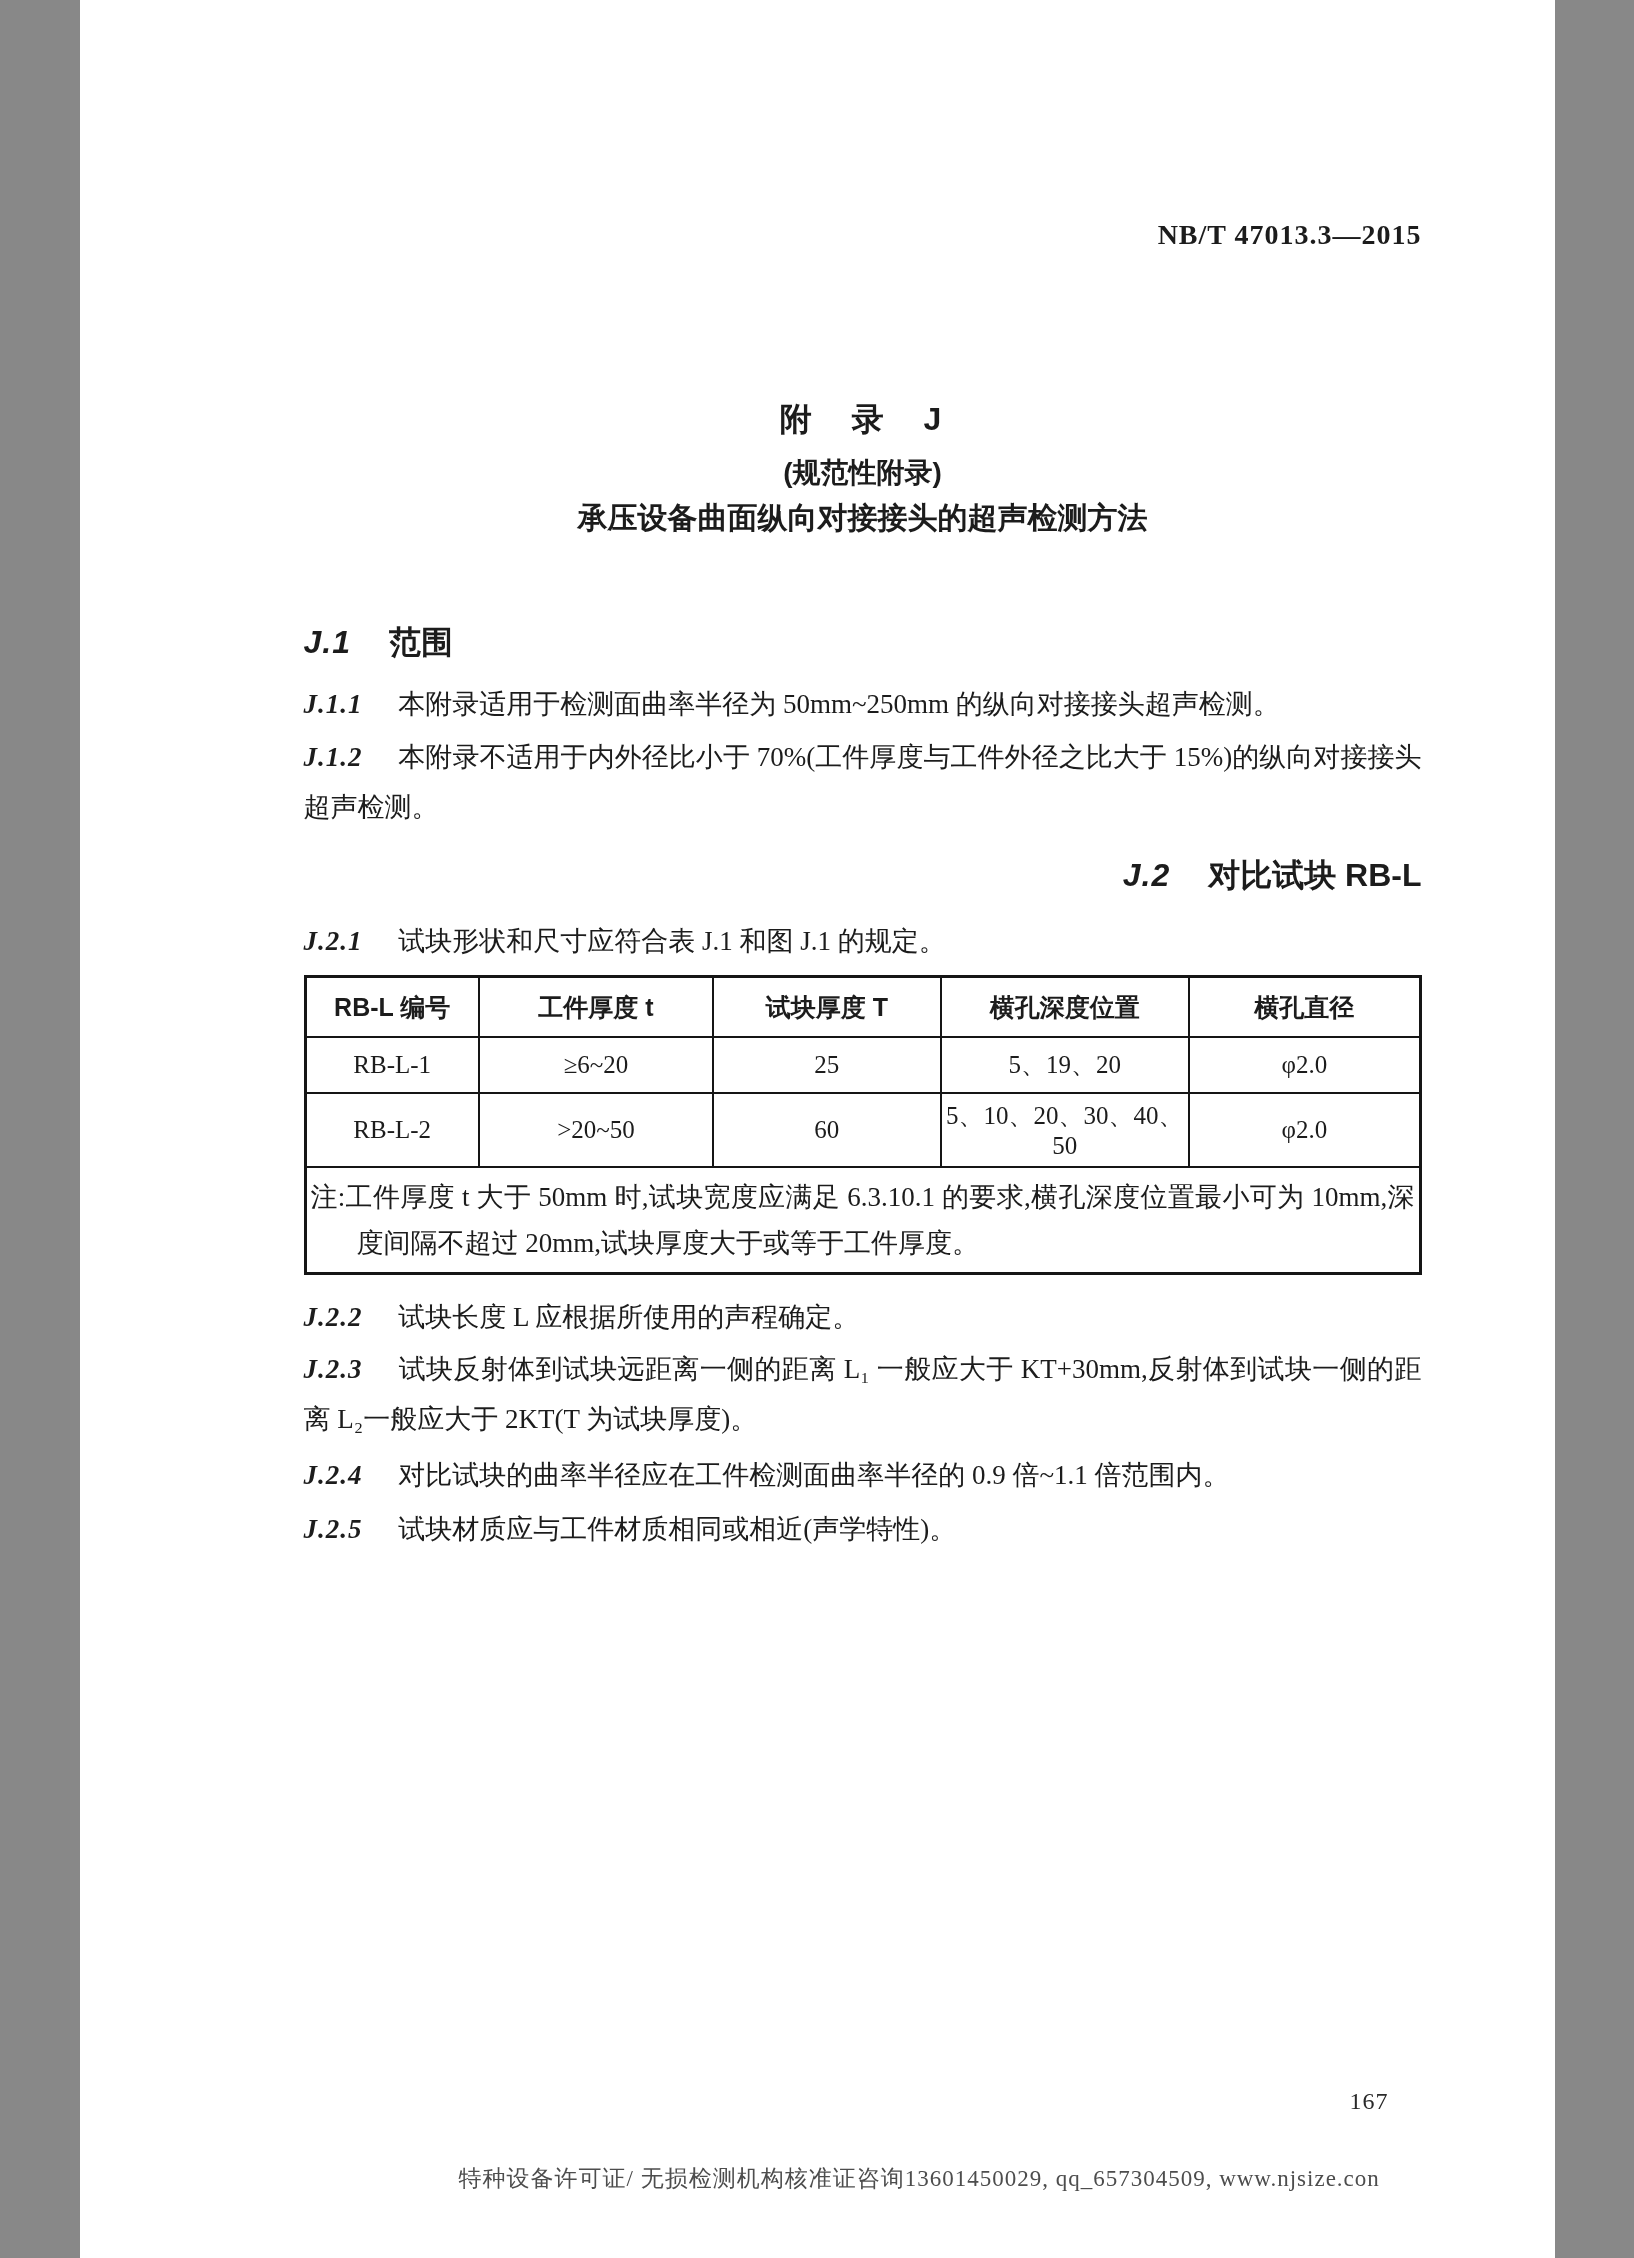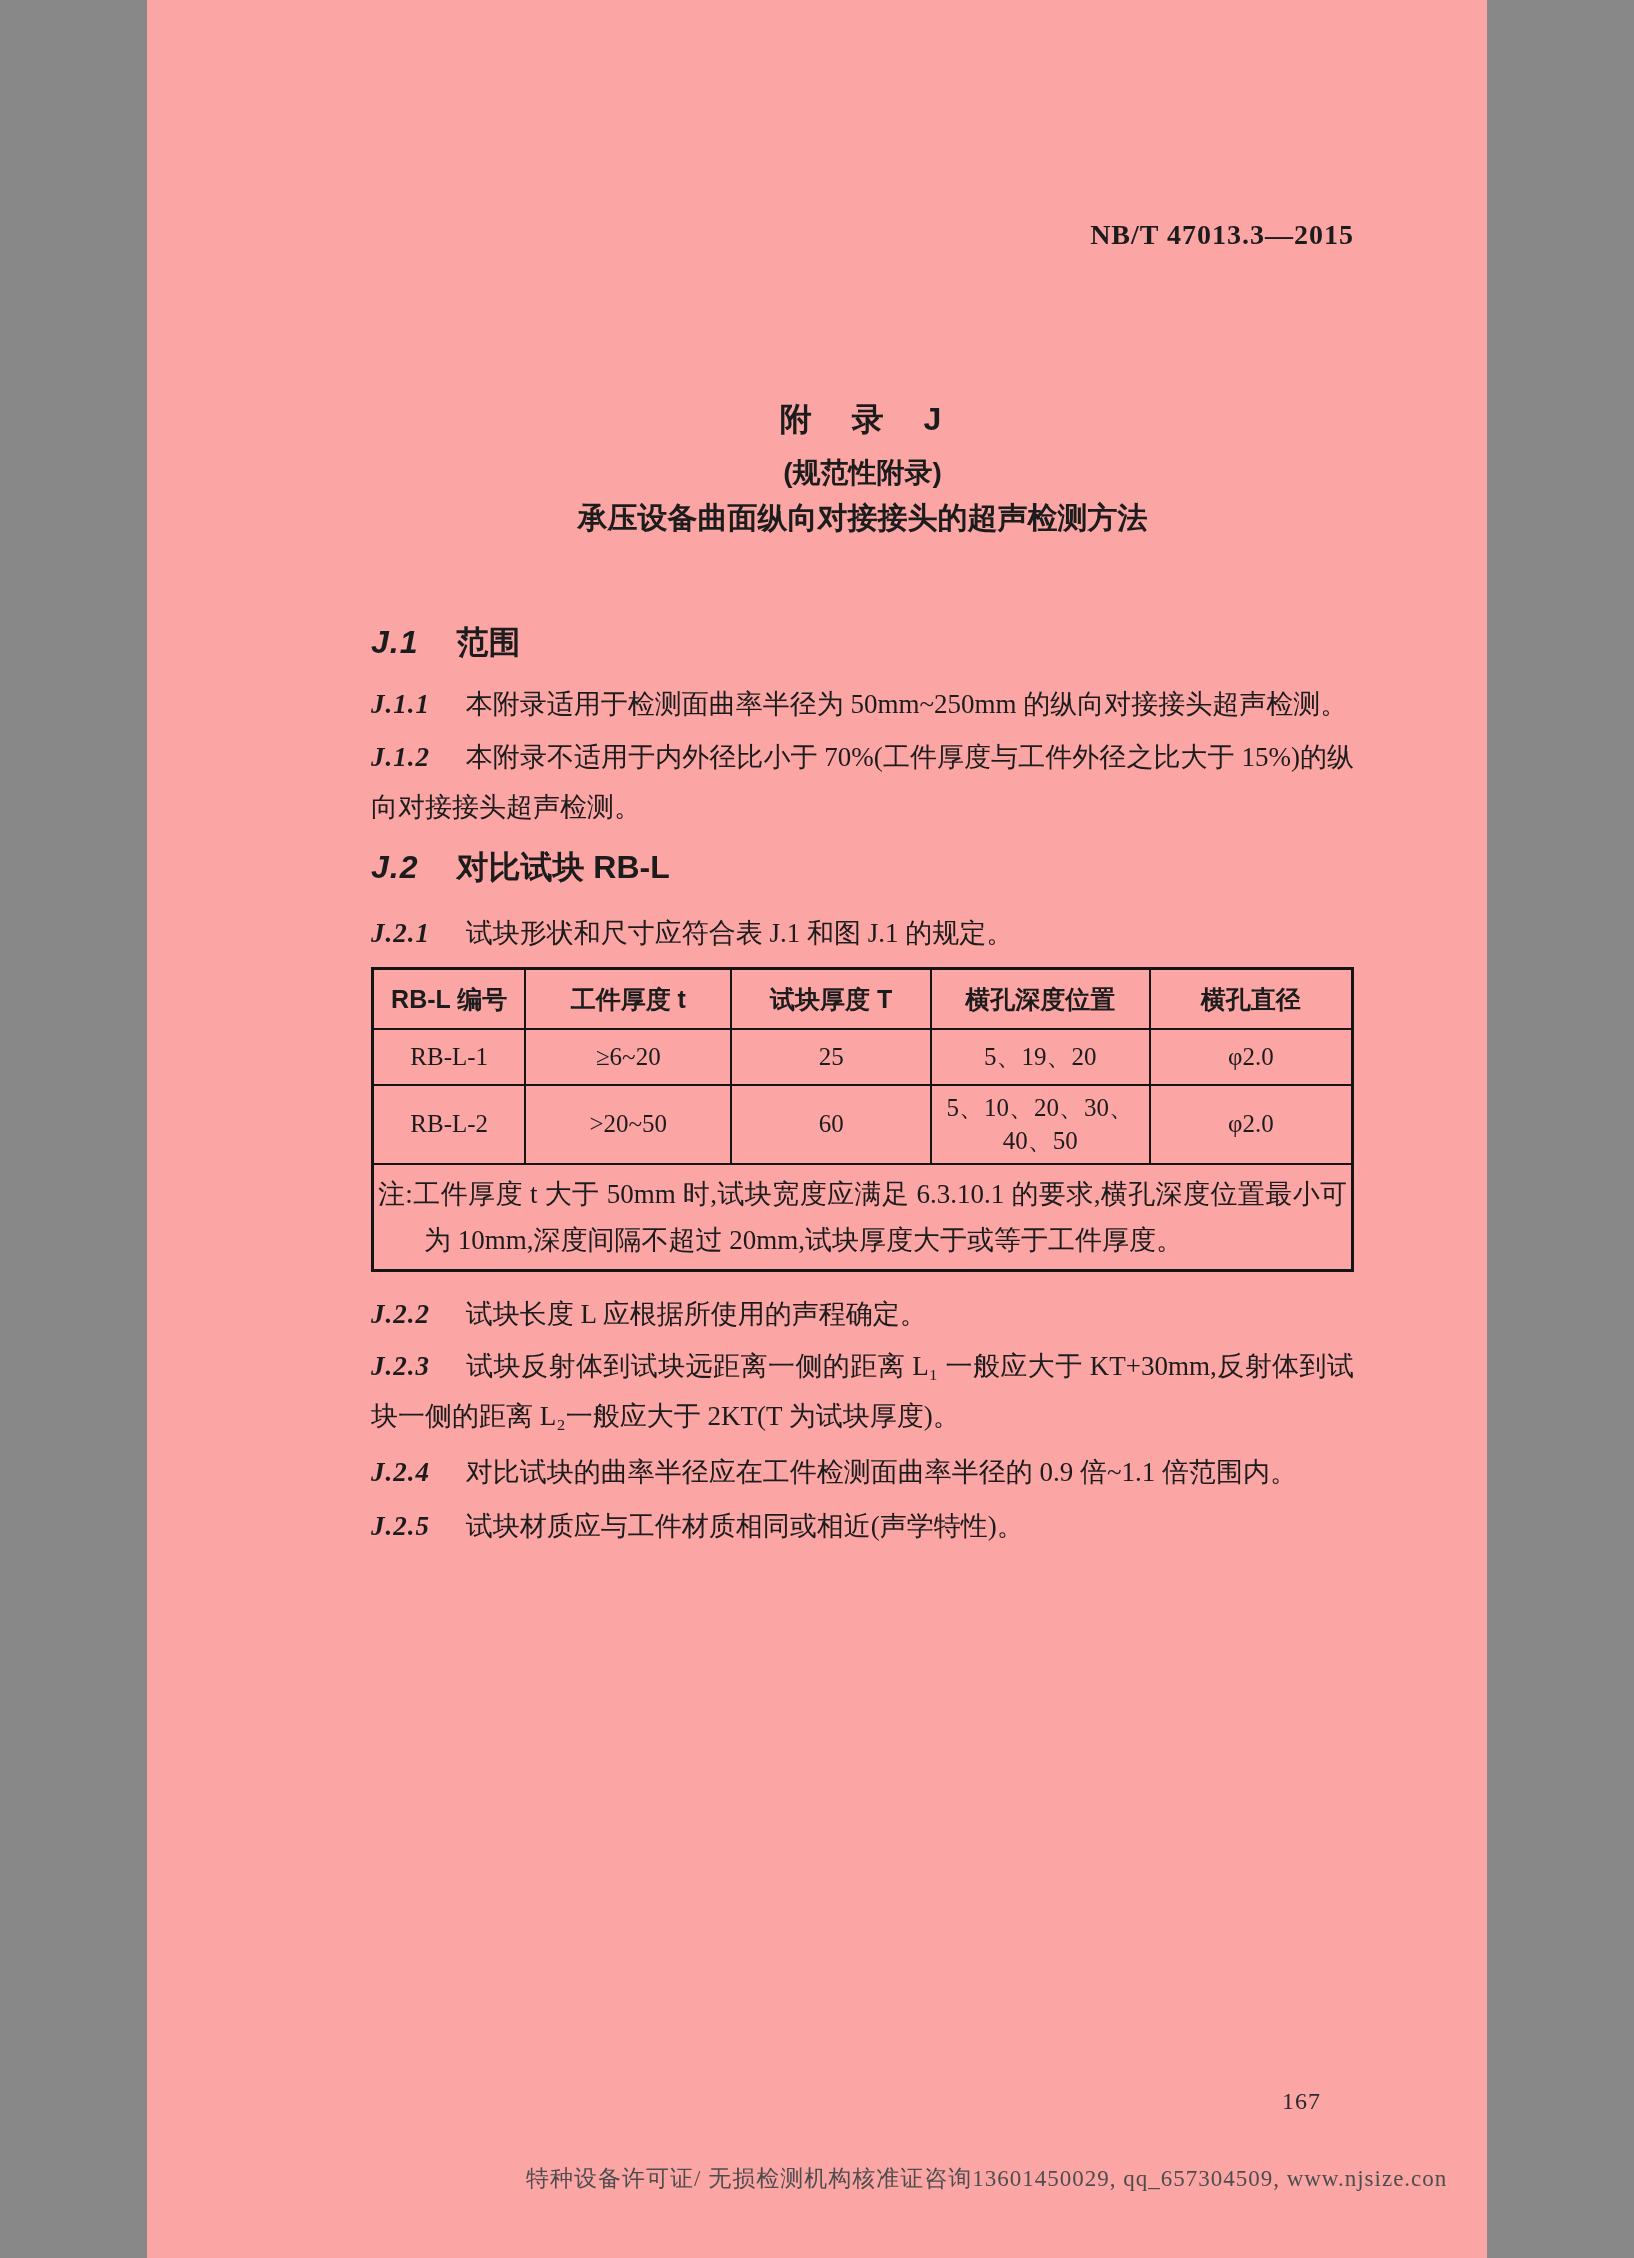--- a/index.html
+++ b/index.html
@@ -1,21 +1,21 @@
 <!DOCTYPE html>
 <html><head>
 <meta charset="utf-8">
 <style>
   html, body { margin: 0; padding: 0; background: #888; }
   .page {
     position: relative;
-    width: 1340px;
+    width: 1475px;
     height: 2258px;
     margin: 0 auto;
-    background: #fca5a5;
+    background: #ffffff;
     color: #1c1c1c;
     font-family: "Liberation Serif", "DejaVu Serif", serif;
     overflow: hidden;
     text-decoration: underline;
   }
   .content {
     position: absolute;
     left: 224px;
     right: 133px;
     top: 0;
@@ -53,21 +53,21 @@
     line-height: 39px;
     font-family: "Liberation Sans", "DejaVu Sans", sans-serif;
   }
   .heading {
     font-size: 32px;
     font-weight: bold;
     line-height: 41px;
     font-family: "Liberation Sans", "DejaVu Sans", sans-serif;
   }
   .h-j1 { margin-top: 85px; }
-  .h-j2 { margin-top: 15px; }
+  .h-j2 { margin-top: 23px; text-align: right; }
   .para {
     margin: 0;
     font-size: 27px;
     line-height: 50px;
     text-align: justify;
   }
   .p-j11 { margin-top: 15.4px; }
   .p-j12 { margin-top: 3.9px; }
   .p-j21 { margin-top: 19.3px; }
   .p-j22 { margin-top: 17.4px; }

